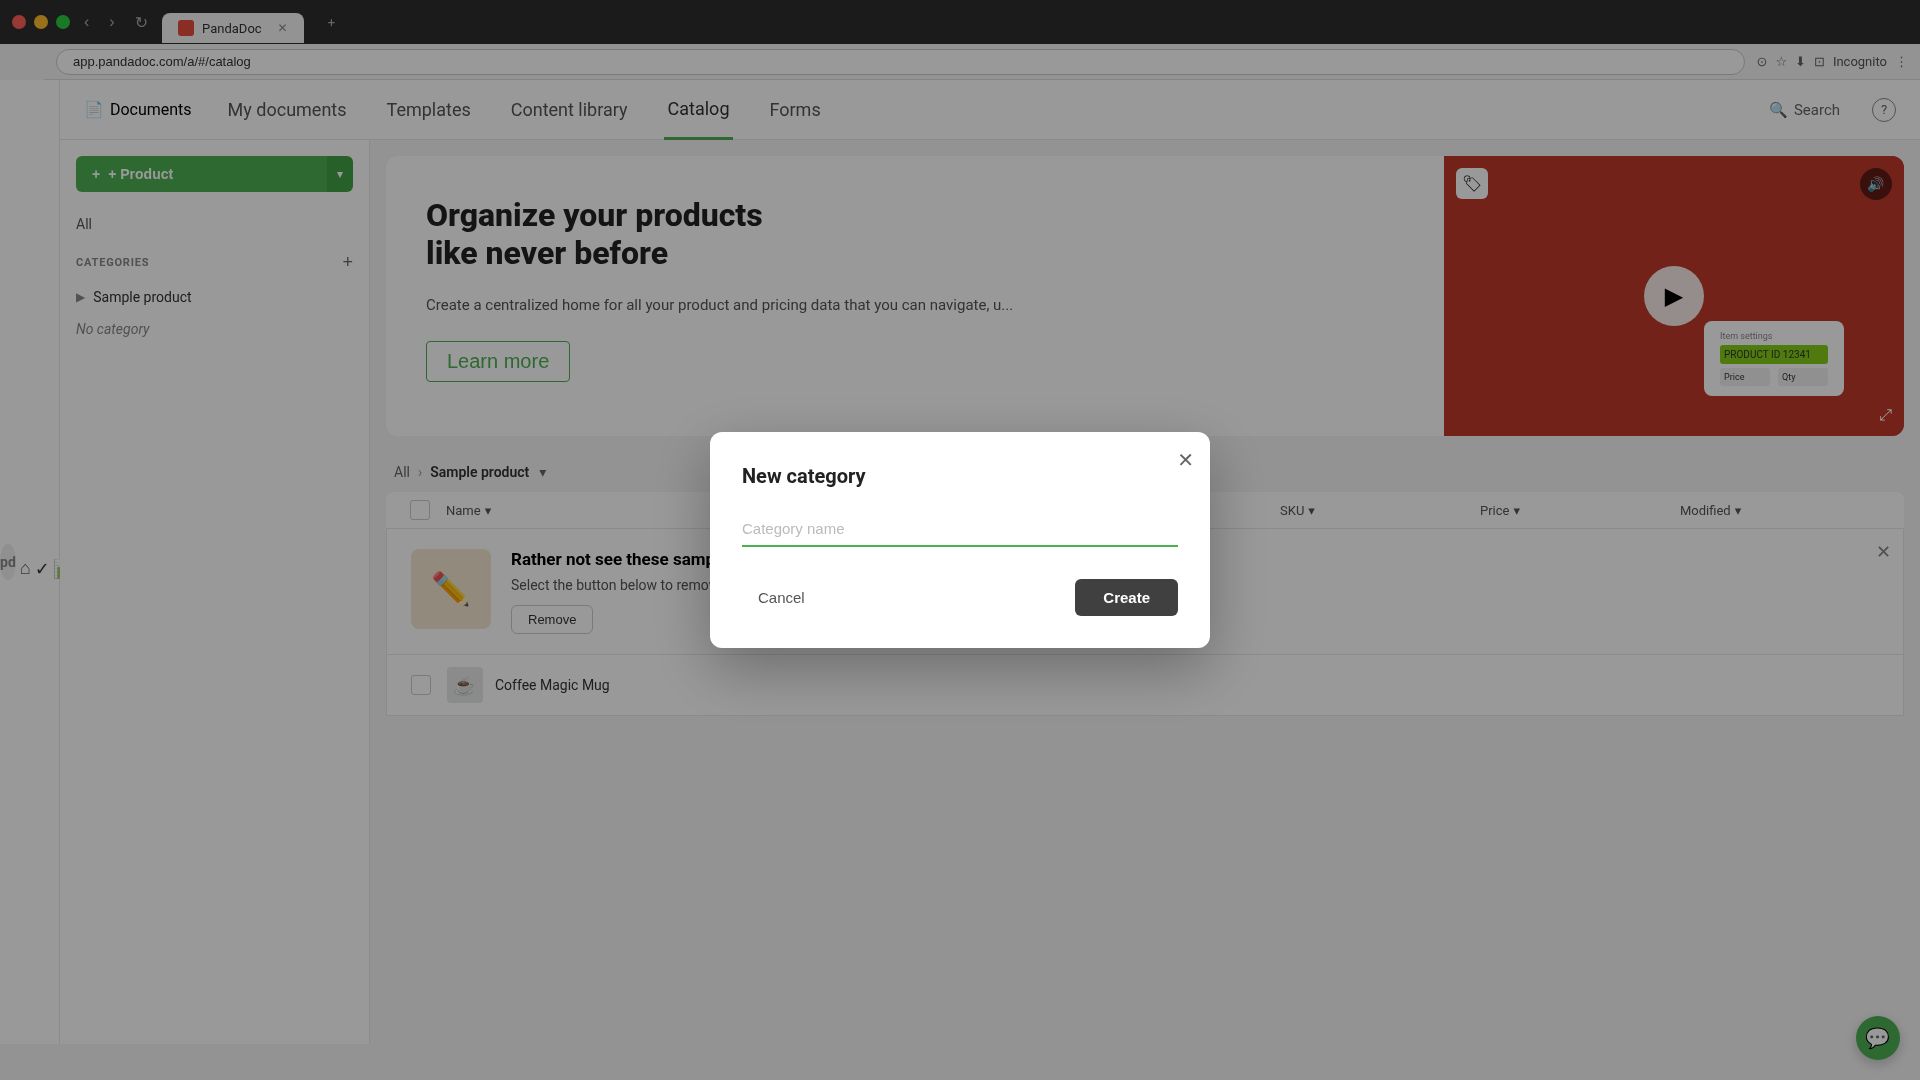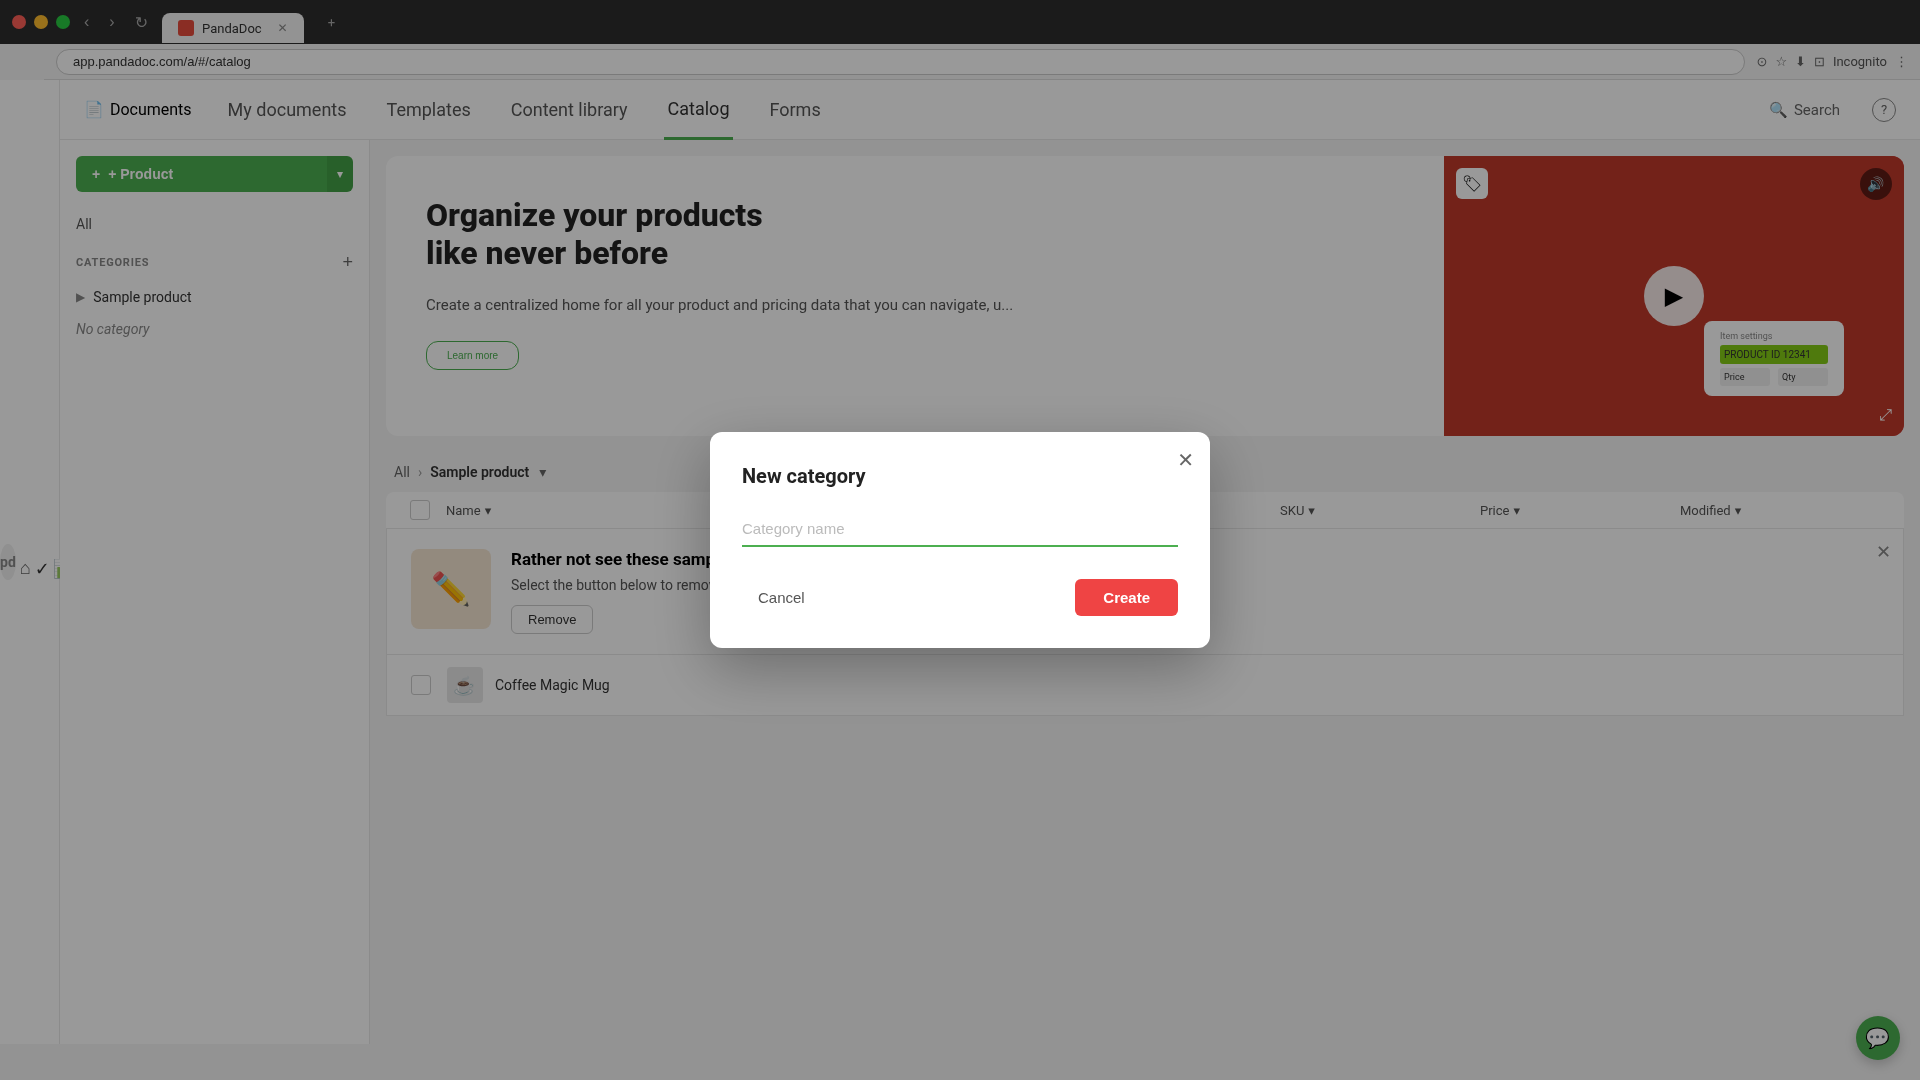--- a/index.html
+++ b/index.html
@@ -290,22 +290,22 @@
       font-size: 15px;
       color: #555;
       line-height: 1.6;
       margin-bottom: 24px;
     }
     .learn-more-btn {
       background: none;
       border: 1.5px solid #4CAF50;
       color: #4CAF50;
       padding: 8px 20px;
-      border-radius: 12px;
-      font-size: 10px;
+      border-radius: 4px;
+      font-size: 20px;
       cursor: pointer;
     }
     .hero-video {
       width: 460px;
       background: #d44;
       position: relative;
       display: flex;
       align-items: center;
       justify-content: center;
     }
@@ -492,21 +492,21 @@
     }
     .cancel-btn {
       background: none;
       border: none;
       font-size: 15px;
       color: #555;
       cursor: pointer;
       padding: 8px 16px;
     }
     .create-btn {
-      background: #ef4444;
+      background: #404040;
       color: white;
       border: none;
       padding: 10px 28px;
       border-radius: 6px;
       font-size: 15px;
       font-weight: 600;
       cursor: pointer;
     }
 
     

